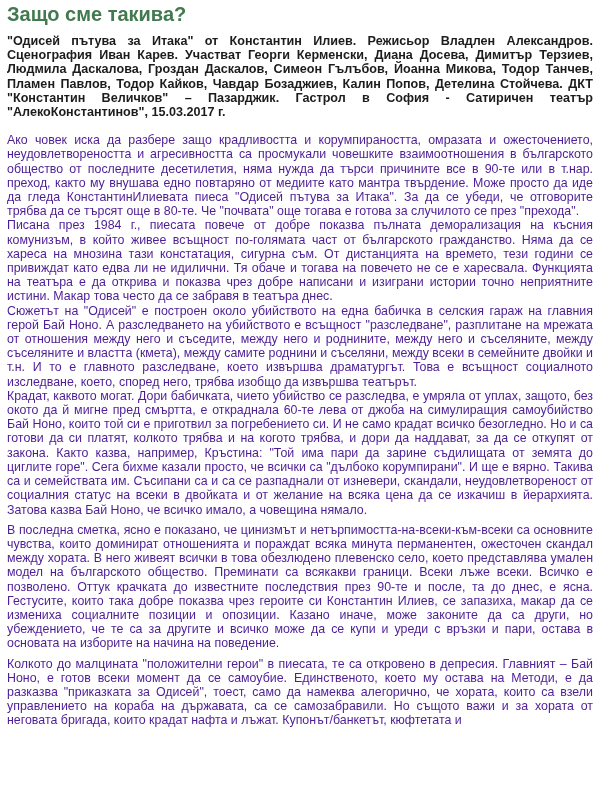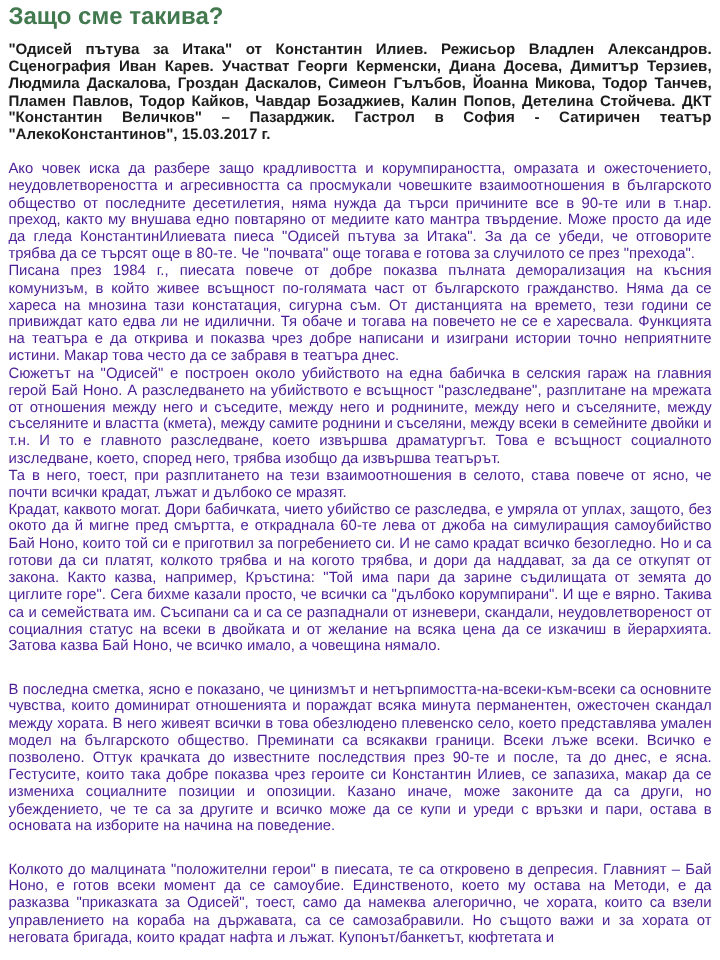--- a/index.html
+++ b/index.html
@@ -34,33 +34,32 @@
     margin: 0 0 14px 0;
   }
   .para {
     font-size: 12.4px;
     line-height: 14.2px;
     text-align: justify;
     color: #4c1d95;
     margin: 0;
   }
   .para.spaced {
-    margin-top: 22px;
+    margin-top: 6px;
   }
 </style>
 </head>
 <body>
 
 <div class="page">
   <h1 class="title">Защо сме такива?</h1>
 
   <p class="credits">"Одисей пътува за Итака" от Константин Илиев. Режисьор Владлен Александров. Сценография Иван Карев. Участват Георги Керменски, Диана Досева, Димитър Терзиев, Людмила Даскалова, Гроздан Даскалов, Симеон Гълъбов, Йоанна Микова, Тодор Танчев, Пламен Павлов, Тодор Кайков, Чавдар Бозаджиев, Калин Попов, Детелина Стойчева. ДКТ "Константин Величков" – Пазарджик. Гастрол в София - Сатиричен театър "АлекоКонстантинов", 15.03.2017 г.</p>
 
   <div>
     <p class="para">Ако човек иска да разбере защо крадливостта и корумпираността, омразата и ожесточението, неудовлетвореността и агресивността са просмукали човешките взаимоотношения в българското общество от последните десетилетия, няма нужда да търси причините все в 90-те или в т.нар. преход, както му внушава едно повтаряно от медиите като мантра твърдение. Може просто да иде да гледа КонстантинИлиевата пиеса "Одисей пътува за Итака". За да се убеди, че отговорите трябва да се търсят още в 80-те. Че "почвата" още тогава е готова за случилото се през "прехода".</p>
     <p class="para">Писана през 1984 г., пиесата повече от добре показва пълната деморализация на късния комунизъм, в който живее всъщност по-голямата част от българското гражданство. Няма да се хареса на мнозина тази констатация, сигурна съм. От дистанцията на времето, тези години се привиждат като едва ли не идилични. Тя обаче и тогава на повечето не се е харесвала. Функцията на театъра е да открива и показва чрез добре написани и изиграни истории точно неприятните истини. Макар това често да се забравя в театъра днес.</p>
     <p class="para">Сюжетът на "Одисей" е построен около убийството на една бабичка в селския гараж на главния герой Бай Ноно. А разследването на убийството е всъщност "разследване", разплитане на мрежата от отношения между него и съседите, между него и роднините, между него и съселяните, между съселяните и властта (кмета), между самите роднини и съселяни, между всеки в семейните двойки и т.н. И то е главното разследване, което извършва драматургът. Това е всъщност социалното изследване, което, според него, трябва изобщо да извършва театърът.</p>
-    <p class="para">Та в него, тоест, при разплитането на тези взаимоотношения в селото, става повече от ясно, че почти всички крадат, лъжат и дълбоко се мразят.</p>
     <p class="para">Крадат, каквото могат. Дори бабичката, чието убийство се разследва, е умряла от уплах, защото, без окото да й мигне пред смъртта, е откраднала 60-те лева от джоба на симулиращия самоубийство Бай Ноно, които той си е приготвил за погребението си. И не само крадат всичко безогледно. Но и са готови да си платят, колкото трябва и на когото трябва, и дори да наддават, за да се откупят от закона. Както казва, например, Кръстина: "Той има пари да зарине съдилищата от земята до циглите горе". Сега бихме казали просто, че всички са "дълбоко корумпирани". И ще е вярно. Такива са и семействата им. Съсипани са и са се разпаднали от изневери, скандали, неудовлетвореност от социалния статус на всеки в двойката и от желание на всяка цена да се изкачиш в йерархията. Затова казва Бай Ноно, че всичко имало, а човещина нямало.</p>
     <p class="para spaced">В последна сметка, ясно е показано, че цинизмът и нетърпимостта-на-всеки-към-всеки са основните чувства, които доминират отношенията и пораждат всяка минута перманентен, ожесточен скандал между хората. В него живеят всички в това обезлюдено плевенско село, което представлява умален модел на българското общество. Преминати са всякакви граници. Всеки лъже всеки. Всичко е позволено. Оттук крачката до известните последствия през 90-те и после, та до днес, е ясна. Гестусите, които така добре показва чрез героите си Константин Илиев, се запазиха, макар да се измениха социалните позиции и опозиции. Казано иначе, може законите да са други, но убеждението, че те са за другите и всичко може да се купи и уреди с връзки и пари, остава в основата на изборите на начина на поведение.</p>
     <p class="para spaced">Колкото до малцината "положителни герои" в пиесата, те са откровено в депресия. Главният – Бай Ноно, е готов всеки момент да се самоубие. Единственото, което му остава на Методи, е да разказва "приказката за Одисей", тоест, само да намеква алегорично, че хората, които са взели управлението на кораба на държавата, са се самозабравили. Но същото важи и за хората от неговата бригада, които крадат нафта и лъжат. Купонът/банкетът, кюфтетата и</p>
   </div>
 </div>
 
 </body></html>

